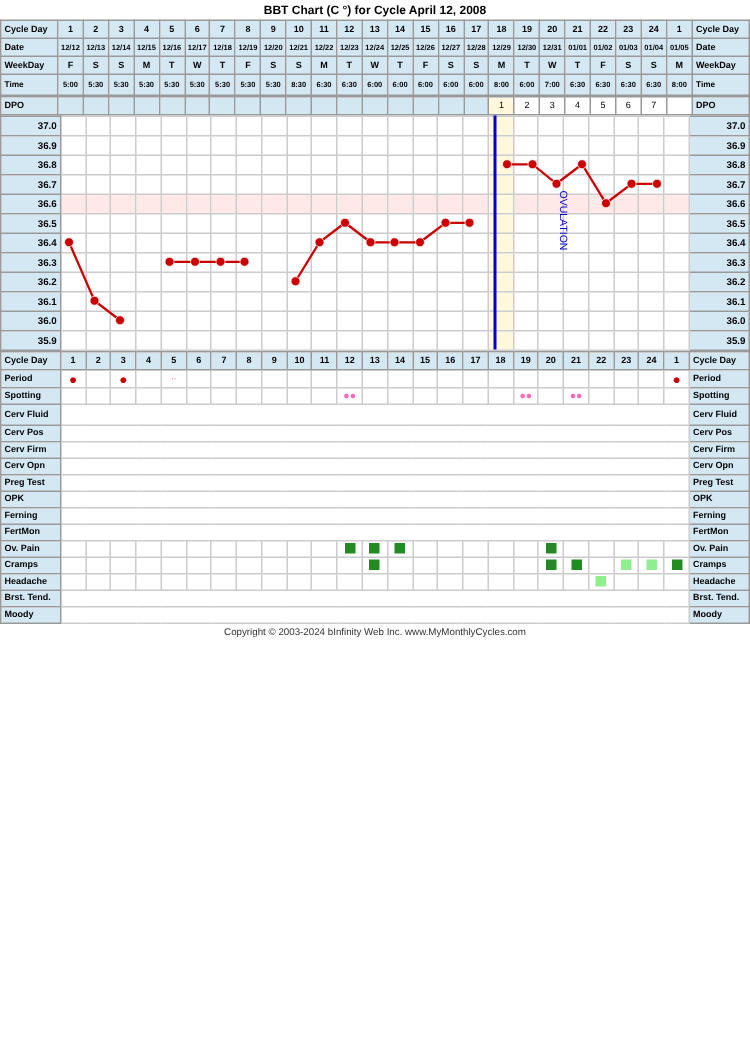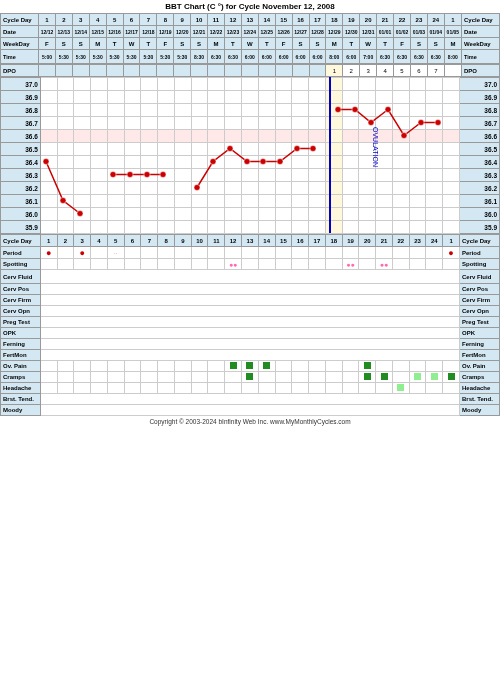--- a/index.html
+++ b/index.html
@@ -61,21 +61,21 @@
     .ovul-bg {
       background: #fff8dc;
     }
     .data-row td { height: 12px; }
     .spotting-row td { height: 11px; }
     .small-row td { height: 11px; }
   </style>
 </head>
 <body>
 
-<div class="chart-title">BBT Chart (C °) for Cycle November 12, 2008</div>
+<div class="chart-title">BBT Chart (C °) for Cycle April 12, 2008</div>
 
 <table id="main-table">
 
   <tbody>
       <tr class="header-row">
     <td class="label-col">Cycle Day</td>
     <td>1</td>
     <td>2</td>
     <td>3</td>
     <td>4</td>

